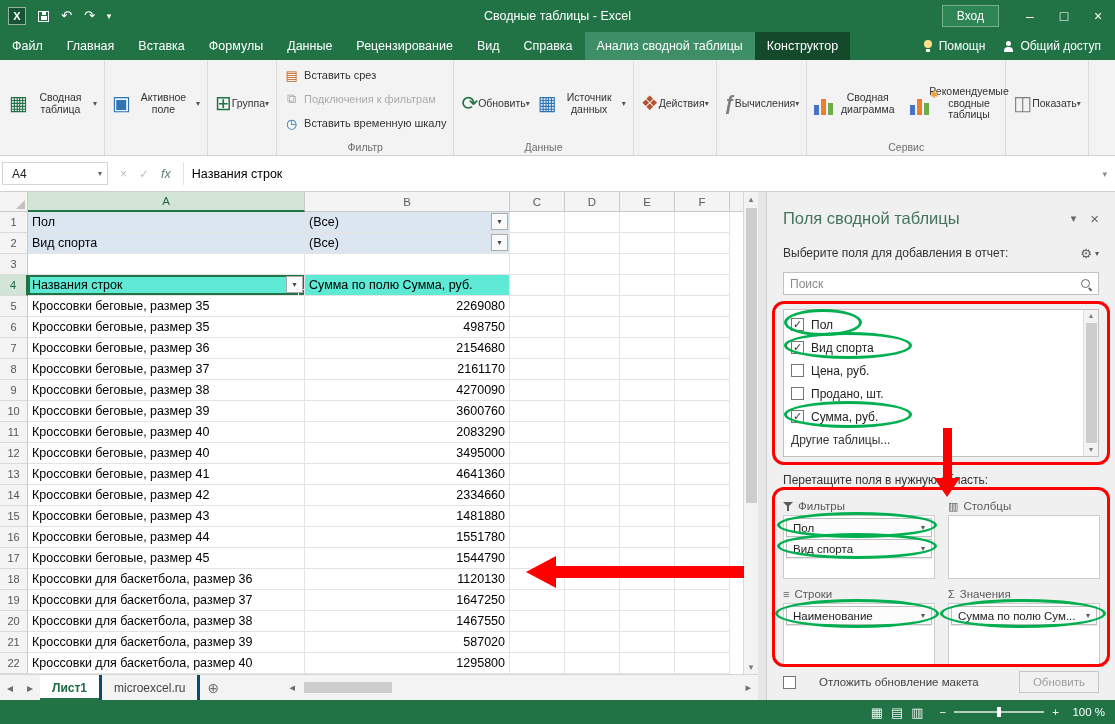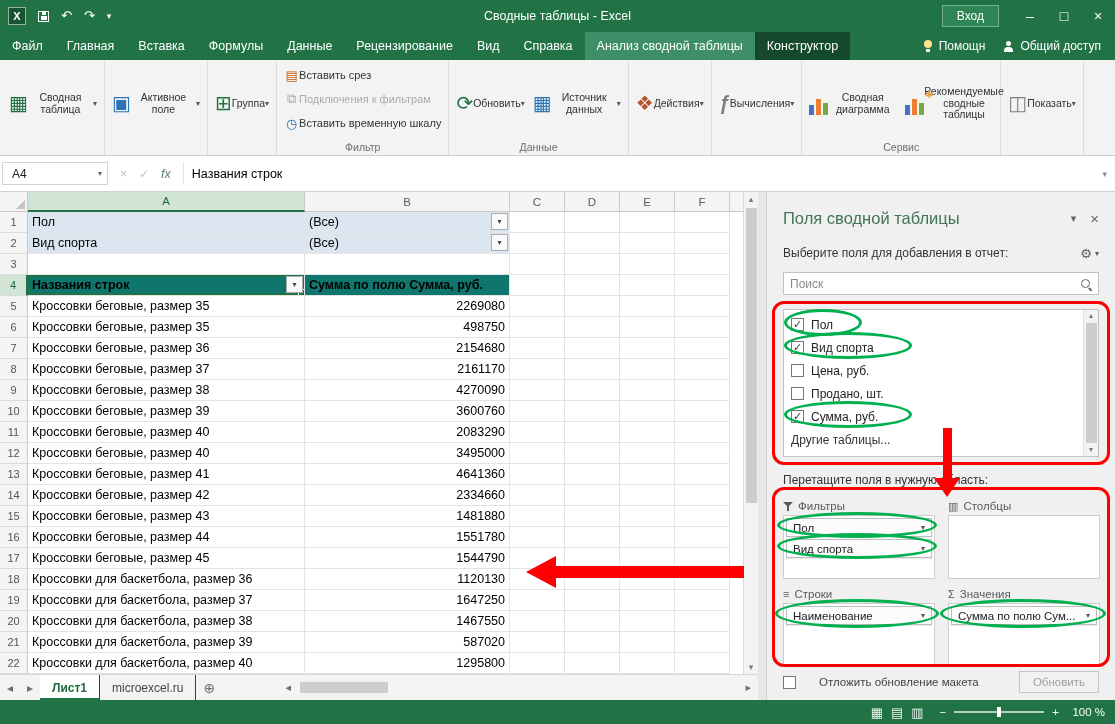--- a/index.html
+++ b/index.html
@@ -70,21 +70,21 @@
   .ribbon{position:absolute;top:60px;left:0;right:0;height:96px;background:#F3F3F3;border-bottom:1px solid #D0D0D0;display:flex;align-items:stretch;padding:1px 2px 0}
   .rgroup{display:flex;flex-direction:column;border-right:1px solid #DCDCDC;padding:0 3px}
   .rbody{flex:1;display:flex;align-items:stretch}
   .rglabel{height:15px;line-height:14px;text-align:center;font-size:10.5px;color:#6E6E6E}
   .bigbtn{display:flex;flex-direction:row;align-items:center;min-width:54px;max-width:96px;padding:4px 4px 0;text-align:center;cursor:default}
   .icg{font-size:20px;line-height:24px;height:24px}
   .green{color:#217346}.blue{color:#2E75B6}.orange{color:#C55A11}.grayc{color:#7F7F7F}.rust{color:#B4542E}
   .blabel{font-size:10.5px;line-height:11.5px;color:#333;margin-top:2px}
   .bcaret{font-size:8px;color:#555;margin-top:1px}
   .smallcol{display:flex;flex-direction:column;justify-content:flex-start;padding-top:3px;gap:2px}
-  .smallbtn{display:flex;align-items:center;height:22px;padding:0 4px;font-size:11px;color:#333;white-space:nowrap}
+  .smallbtn{display:flex;align-items:center;gap:5px;height:22px;padding:0 4px;font-size:11px;color:#333;white-space:nowrap}
   .smallbtn .ics{font-size:13px;width:15px;text-align:center}
   .smallbtn.disabled{color:#ABABAB}
   .smallbtn.disabled .ics{color:#ABABAB}
   .chart-ico{display:flex;align-items:flex-end;gap:2px;height:22px;margin-top:3px;position:relative}
   .chart-ico b{display:block;width:5px}
   .chart-ico b:nth-child(1){height:10px;background:#4472C4}
   .chart-ico b:nth-child(2){height:16px;background:#ED7D31}
   .chart-ico b:nth-child(3){height:12px;background:#70AD47}
   .chart-ico.star::after{content:"✱";position:absolute;top:-4px;right:-9px;color:#E9A23B;font-size:10px}
 
@@ -108,35 +108,35 @@
   .ch{display:flex;align-items:center;justify-content:center;font-size:11.5px;color:#5A5A5A;background:#F4F4F4;border-right:1px solid #C9C9C9;border-bottom:1px solid #C9C9C9;flex:none}
   .ch.a{width:277px}.ch.b{width:205px}.ch.s{width:55px}
   .ch.sel{background:#D1E4D6;color:#1F6B42;border-bottom:2px solid #217346}
   .ch-fill{flex:1;background:#F4F4F4;border-bottom:1px solid #C9C9C9}
   .grow{display:flex;height:21px}
   .rn{width:28px;flex:none;background:#F4F4F4;border-right:1px solid #C9C9C9;border-bottom:1px solid #DADADA;display:flex;align-items:center;justify-content:center;font-size:11px;color:#555}
   .grow.selected .rn{background:#D1E4D6;color:#1F6B42;border-right:2px solid #217346}
   .cell{border-right:1px solid #E4E4E4;border-bottom:1px solid #E4E4E4;display:flex;align-items:center;padding:0 4px;font-size:12.5px;color:#000;position:relative;white-space:nowrap;overflow:hidden;flex:none}
   .ca{width:277px}.cb{width:205px}.cs{width:55px}
   .grow.filter .ca,.grow.filter .cb{background:#DCE6F1}
-  .grow.header .ca,.grow.header .cb{background:#0f766e;font-weight:bold}
+  .grow.header .ca,.grow.header .cb{background:#5eead4;font-weight:normal}
   .grow.data .cb{justify-content:flex-end}
   .grow.selected .ca::before{content:"";position:absolute;inset:0;border:2px solid #217346;pointer-events:none;z-index:2}
   .grow.selected .ca::after{content:"";position:absolute;right:0;bottom:0;width:5px;height:5px;background:#217346;border-left:1px solid #fff;border-top:1px solid #fff;z-index:3}
   .dd{position:absolute;right:1px;top:1px;width:17px;height:17px;background:#FAFAFA;border:1px solid #ACACAC;display:none;align-items:center;justify-content:center;font-size:8px;color:#444;z-index:4}
   .grow.filter .cb .dd{display:flex}
   .grow.header .ca .dd{display:flex}
   .vscroll{position:absolute;top:0;left:743px;width:15px;height:482px;background:#F3F3F3;border-left:1px solid #D9D9D9;display:flex;flex-direction:column;align-items:center;color:#7A7A7A}
   .vscroll .gi{font-size:9px;line-height:14px}
   .vs-thumb{width:11px;height:295px;background:#CDCDCD;margin-top:2px}
 
   
   .tabbar{position:absolute;top:674px;left:0;width:758px;height:26px;background:#F3F3F3;border-top:1px solid #D5D5D5;display:flex;align-items:stretch}
   .navb{width:20px;display:flex;align-items:center;justify-content:center;color:#6E6E6E;font-size:12px}
-  .stab{padding:0 12px;display:flex;align-items:center;font-size:12px;color:#444;border-right:1px solid #0c4a6e;background:#F3F3F3}
+  .stab{padding:0 12px;display:flex;align-items:center;font-size:12px;color:#444;border-right:3px solid #0c4a6e;background:#F3F3F3}
   .stab.active{background:#FFFFFF;color:#1F6B42;font-weight:bold;box-shadow:inset 0 -2px 0 #217346}
   .addsheet{width:26px;display:flex;align-items:center;justify-content:center;color:#6E6E6E;font-size:14px}
   .hscroll{flex:1;display:flex;align-items:center;margin:0 4px 0 60px}
   .hs-btn{color:#6E6E6E;font-size:11px;padding:0 3px}
   .hs-track{flex:1;height:13px;background:#F3F3F3;position:relative}
   .hs-thumb{position:absolute;left:6px;top:1px;width:88px;height:11px;background:#CDCDCD}
 
   
   .statusbar{position:absolute;top:700px;left:0;right:0;height:24px;background:#217346;color:#fff;display:flex;align-items:center;justify-content:flex-end;padding-right:10px;font-size:11.5px}
   .vico{font-size:13px;margin-left:8px;color:#EAF4EE}

